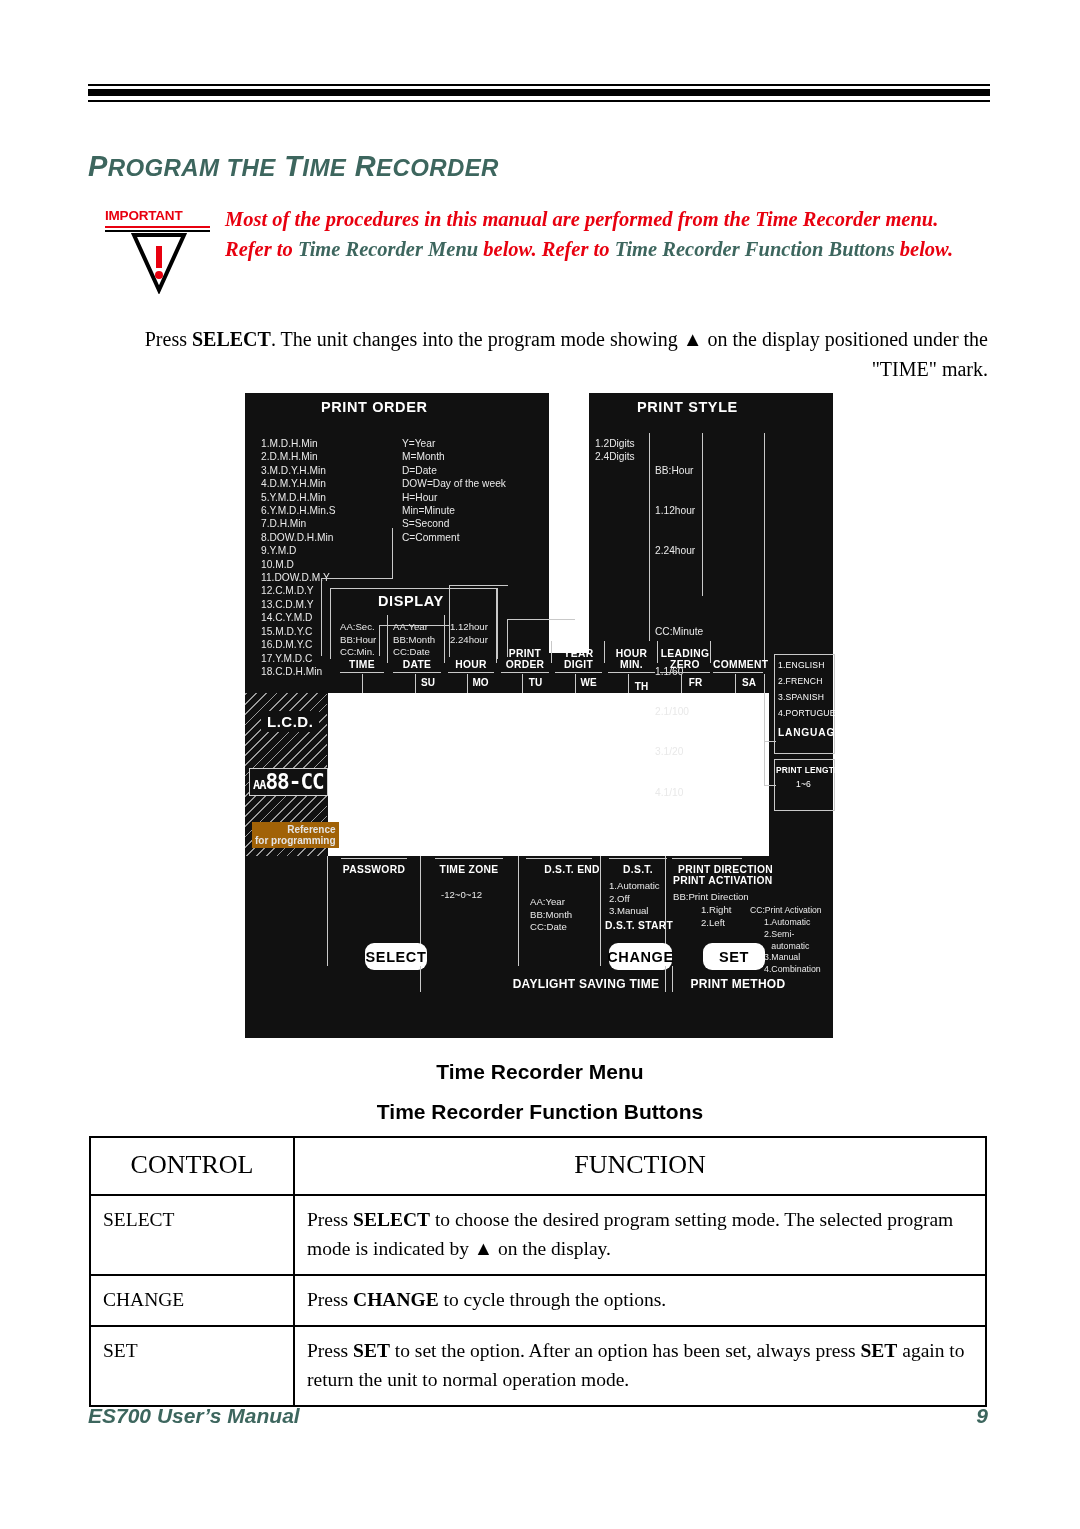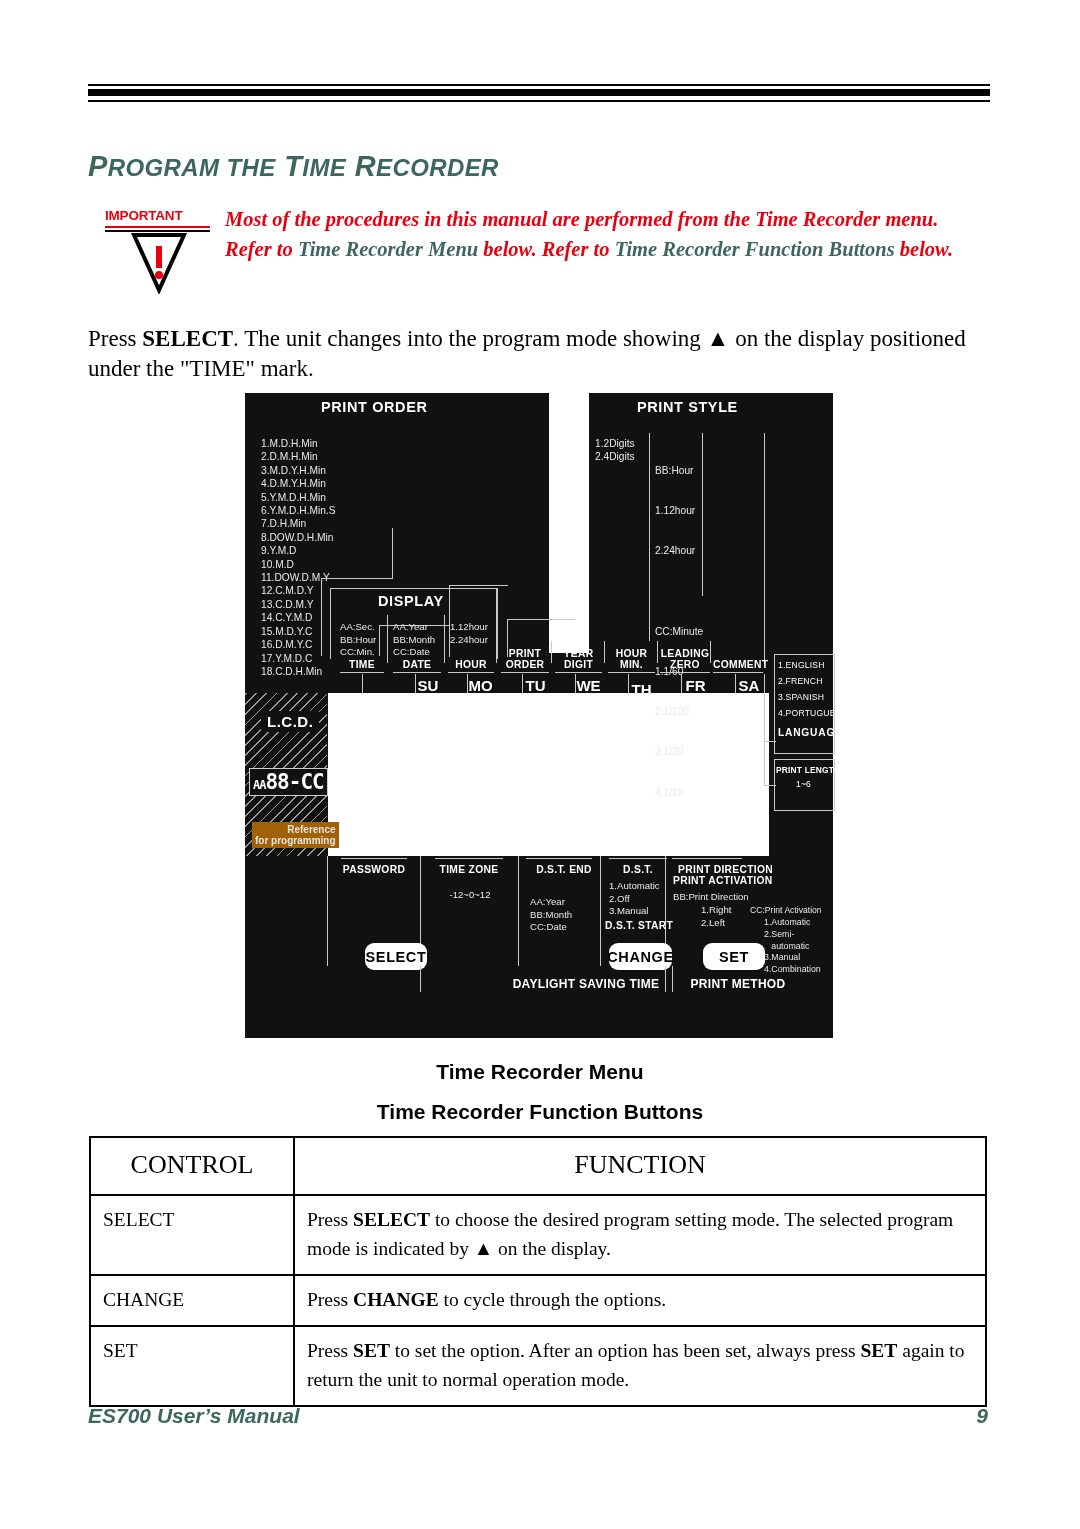--- a/index.html
+++ b/index.html
@@ -56,21 +56,21 @@
     font-family: "Liberation Serif", serif;
     font-style: italic; font-weight: bold;
     font-size: 20.5px; line-height: 30px;
     color: #e8000f;
   }
   .imp-text .teal { color: #3d665e; }
 
   
   .intro {
     position: absolute; left: 88px; top: 324px; width: 900px;
-    font-size: 23px; line-height: 30px;
+    font-size: 20px; line-height: 30px; text-align: right;
   }
   .intro b { font-weight: bold; }
 
   
   .diagram {
     position: absolute;
     left: 245px; top: 393px;
     width: 588px; height: 645px;
     font-family: "Liberation Sans", sans-serif;
     color: #ffffff;
@@ -100,21 +100,21 @@
     white-space: nowrap;
   }
   .dg-lbl-sm {
     position: absolute;
     font-weight: bold; font-size: 8.6px;
     letter-spacing: 0.2px; color: #fff; text-align: center;
     white-space: nowrap;
   }
   .dow {
     position: absolute;
-    font-weight: bold; font-size: 15px;
+    font-weight: bold; font-size: 10px;
     color: #fff; text-align: center; white-space: nowrap;
   }
   .hline { position: absolute; background: #c9c9c9; height: 1px; }
   .vline { position: absolute; background: #c9c9c9; width: 1px; }
   .boxline { position: absolute; border: 1px solid #c9c9c9; }
 
   
   .lcd-area {
     position: absolute;
     background:
@@ -247,20 +247,30 @@
     <div>10.M.D</div>
     <div>11.DOW.D.M.Y</div>
     <div>12.C.M.D.Y</div>
     <div>13.C.D.M.Y</div>
     <div>14.C.Y.M.D</div>
     <div>15.M.D.Y.C</div>
     <div>16.D.M.Y.C</div>
     <div>17.Y.M.D.C</div>
     <div>18.C.D.H.Min</div>
   </div>
+  <div class="dg-list" style="left:157px;top:44px;">
+    <div>Y=Year</div>
+    <div>M=Month</div>
+    <div>D=Date</div>
+    <div>DOW=Day of the week</div>
+    <div>H=Hour</div>
+    <div>Min=Minute</div>
+    <div>S=Second</div>
+    <div>C=Comment</div>
+  </div>
 
   <div class="dg-title" style="left:392px;top:6px;">PRINT STYLE</div>
   <div class="dg-list" style="left:350px;top:44px;">
     <div>1.2Digits</div>
     <div>2.4Digits</div>
   </div>
   <div class="vline" style="left:404px;top:40px;height:208px;"></div>
   <div class="dg-list" style="left:410px;top:44px;white-space:pre;">
     <div>BB:Hour</div>
     <div>1.12hour</div>
@@ -384,23 +394,23 @@
   <div class="vline" style="left:420px;top:463px;height:110px;"></div>
 
   <div class="hline" style="left:96px;top:465px;width:66px;"></div>
   <div class="hline" style="left:190px;top:465px;width:68px;"></div>
   <div class="hline" style="left:281px;top:465px;width:66px;"></div>
   <div class="hline" style="left:364px;top:465px;width:58px;"></div>
   <div class="hline" style="left:427px;top:465px;width:70px;"></div>
 
   <div class="dg-lbl" style="left:94px;top:471px;width:70px;">PASSWORD</div>
   <div class="dg-lbl" style="left:188px;top:471px;width:72px;">TIME ZONE</div>
-  <div class="dg-small" style="left:196px;top:496px;width:58px;text-align:center;">-12~0~12</div>
-
-  <div class="dg-lbl" style="left:284px;top:471px;width:70px;">D.S.T. END</div>
+  <div class="dg-small" style="left:196px;top:496px;width:58px;text-align:left;">-12~0~12</div>
+
+  <div class="dg-lbl" style="left:292px;top:471px;width:70px;">D.S.T. END</div>
   <div class="dg-small" style="left:285px;top:503px;">
     <div>AA:Year</div>
     <div>BB:Month</div>
     <div>CC:Date</div>
   </div>
 
   <div class="dg-lbl" style="left:363px;top:471px;width:60px;">D.S.T.</div>
   <div class="dg-small" style="left:364px;top:487px;">
     <div>1.Automatic</div>
     <div>2.Off</div>

